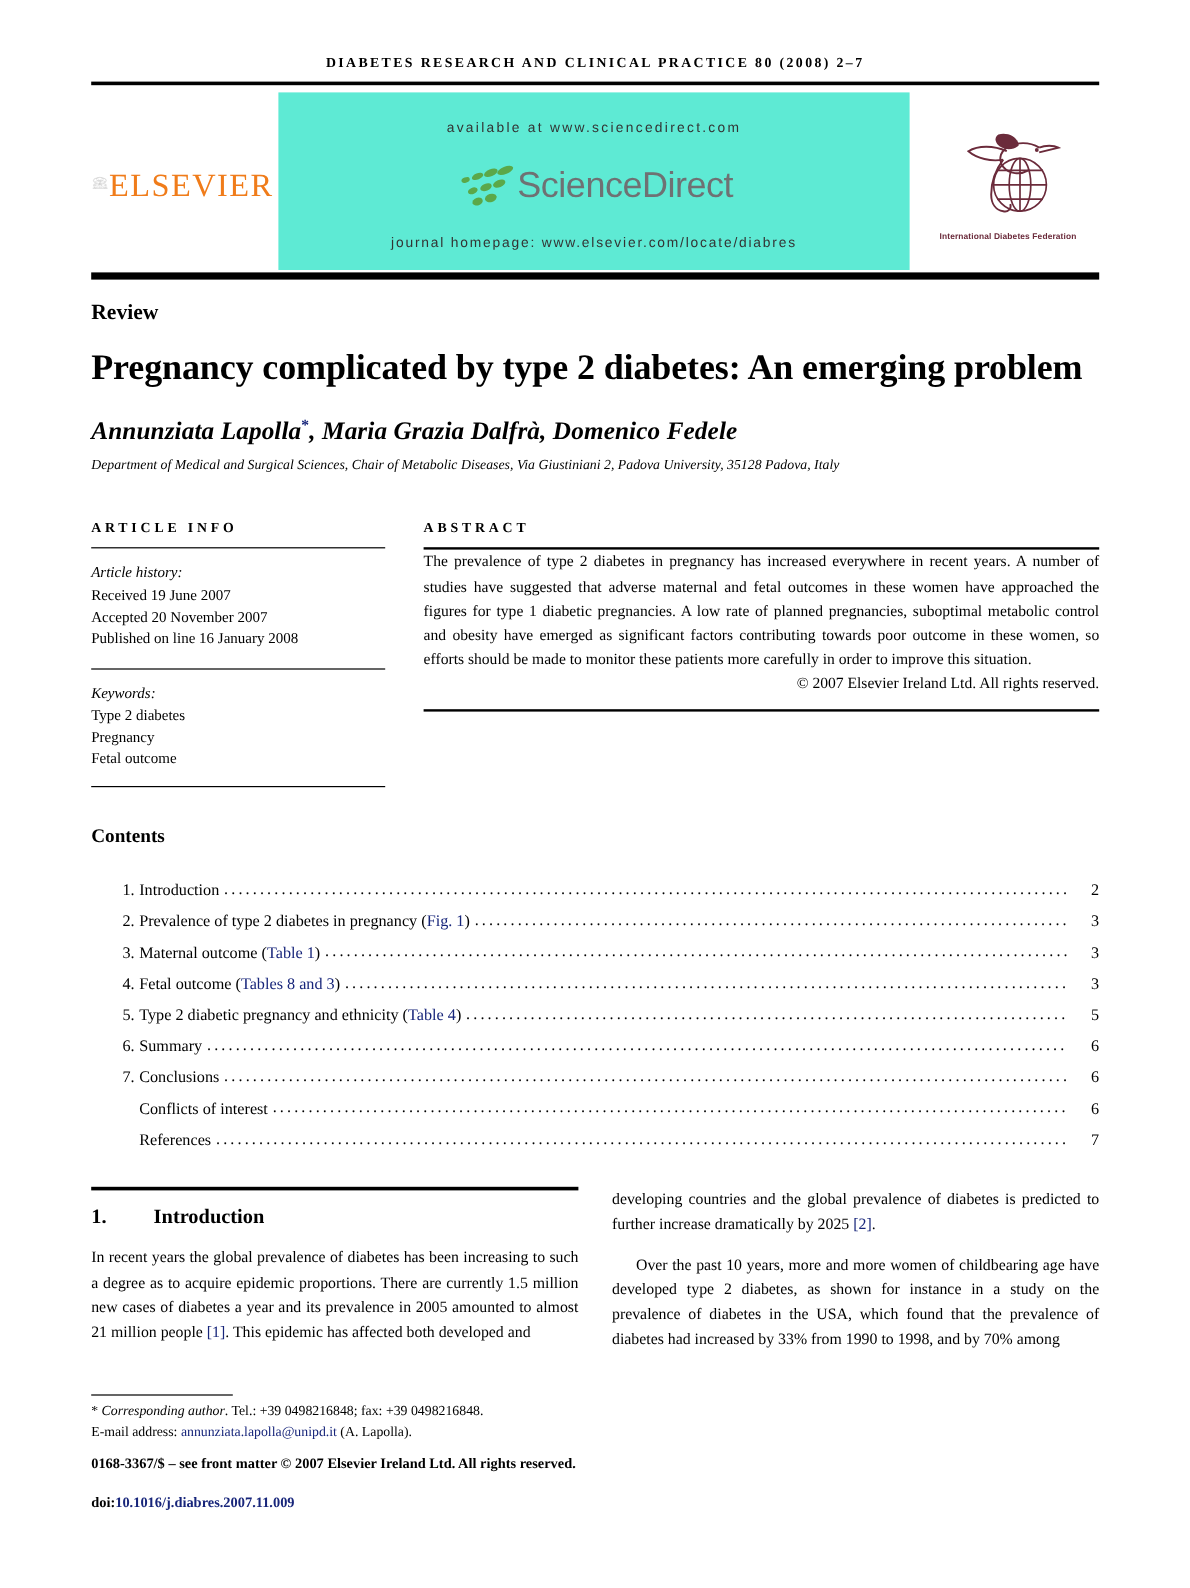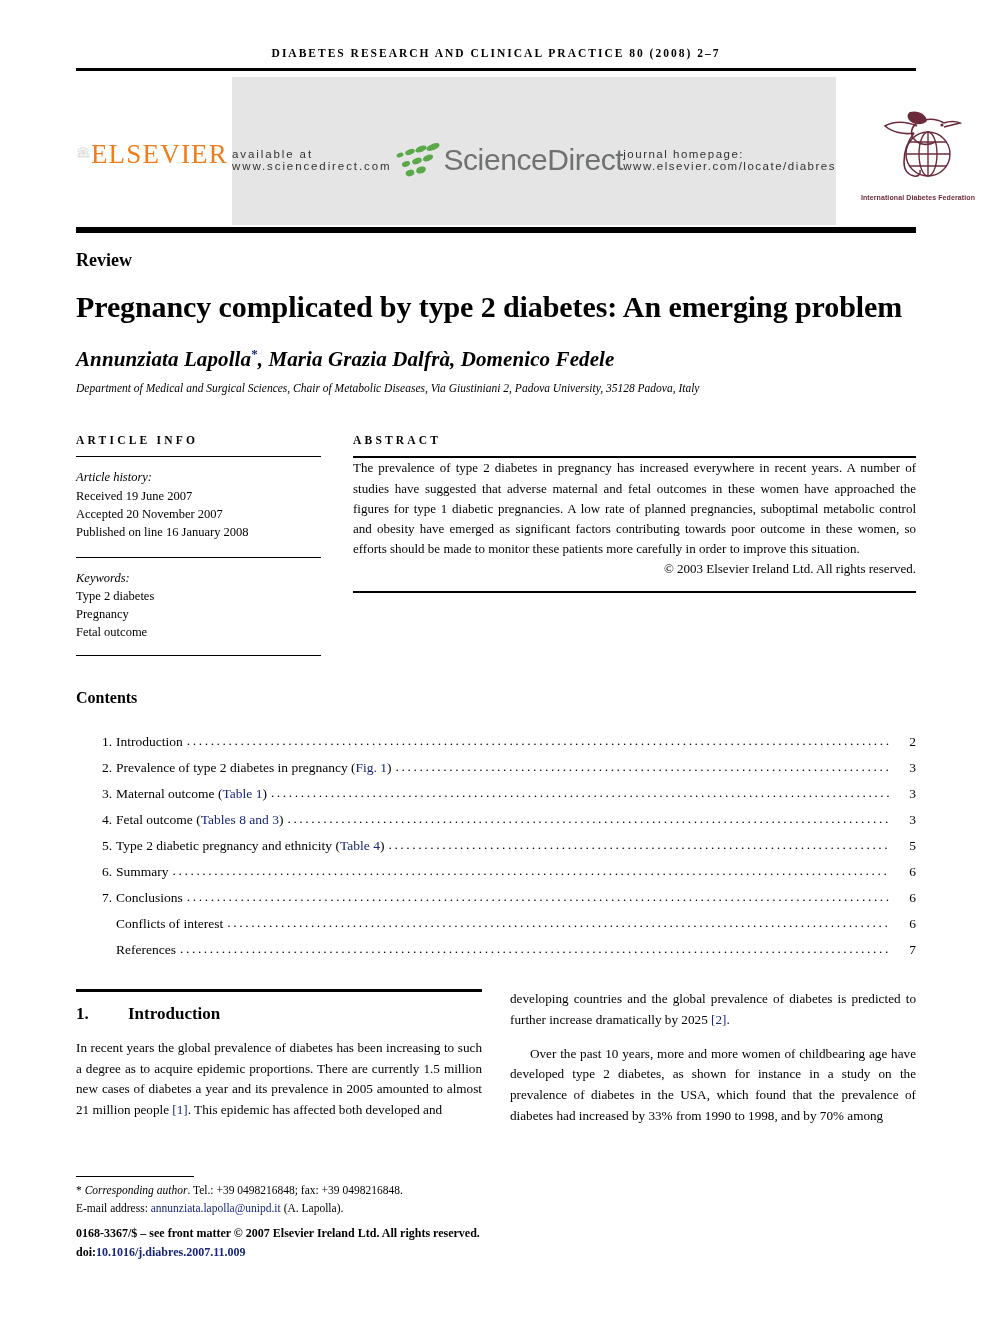--- a/index.html
+++ b/index.html
@@ -59,27 +59,27 @@
   .elsevier-word {
     color: #F07C1A;
     font-family: "Liberation Serif", serif;
     font-size: 27px;
     letter-spacing: 1.2px;
     line-height: 1;
     margin-top: 2px;
   }
   .sd-banner {
     flex: 1 1 auto;
-    background: #e5e5e5;
+    background: #5eead4;
     margin: 0 6px 0 4px;
     display: flex;
-    flex-direction: row;
+    flex-direction: column;
     align-items: center;
     justify-content: space-between;
-    padding: 34px 0 16px 0;
+    padding: 24px 0 16px 0;
     box-sizing: border-box;
   }
   .sd-available {
     font-family: "Liberation Sans", sans-serif;
     font-size: 11.5px;
     letter-spacing: 1.9px;
     color: #333;
   }
   .sd-logo-row {
     display: flex;
@@ -416,21 +416,21 @@
         <div class="rule-info-bottom"></div>
       </div>
     </div>
 
     <div class="col-gap"></div>
 
     <div class="col-abstract">
       <div class="sec-label">Abstract</div>
       <div class="rule-med"></div>
       <div class="abstract-body">The prevalence of type 2 diabetes in pregnancy has increased everywhere in recent years. A number of studies have suggested that adverse maternal and fetal outcomes in these women have approached the figures for type 1 diabetic pregnancies. A low rate of planned pregnancies, suboptimal metabolic control and obesity have emerged as significant factors contributing towards poor outcome in these women, so efforts should be made to monitor these patients more carefully in order to improve this situation.</div>
-      <div class="copyright">© 2003 Elsevier Ireland Ltd. All rights reserved.</div>
+      <div class="copyright">© 2007 Elsevier Ireland Ltd. All rights reserved.</div>
       <div class="rule-abs-bottom"></div>
     </div>
 
   </div>
 
   <div class="contents-head">Contents</div>
   <div class="toc" id="toc">
       <div class="toc-row">
         <span class="toc-num">1.</span>
         <span class="toc-label">Introduction</span>
@@ -501,16 +501,16 @@
       <p class="para cont"><span>developing countries and the global prevalence of diabetes is predicted to further increase dramatically by 2025 </span><span class="cite">[2]</span><span>.</span></p>
       <p class="para indent">Over the past 10 years, more and more women of childbearing age have developed type 2 diabetes, as shown for instance in a study on the prevalence of diabetes in the USA, which found that the prevalence of diabetes had increased by 33% from 1990 to 1998, and by 70% among</p>
     </div>
   </div>
 
   <div class="footnote">
     <div class="fn-rule"></div>
     <div class="fn-line star-line"><span class="fn-star nonital">*</span> <span>Corresponding author</span><span class="nonital">. Tel.: +39 0498216848; fax: +39 0498216848.</span></div>
     <div class="fn-line"><span>E-mail address: </span><span class="fn-mail">annunziata.lapolla@unipd.it</span><span> (A. Lapolla).</span></div>
     <div class="fn-foot">0168-3367/$ – see front matter © 2007 Elsevier Ireland Ltd. All rights reserved.</div>
-    <div class="fn-foot" style="margin-top:1px"><span>doi:</span><span class="fn-doi">10.1016/j.diabres.2007.11.009</span></div>
+    <div class="fn-foot" style="margin-top:15px"><span>doi:</span><span class="fn-doi">10.1016/j.diabres.2007.11.009</span></div>
   </div>
 
 </div>
 
 </body></html>

